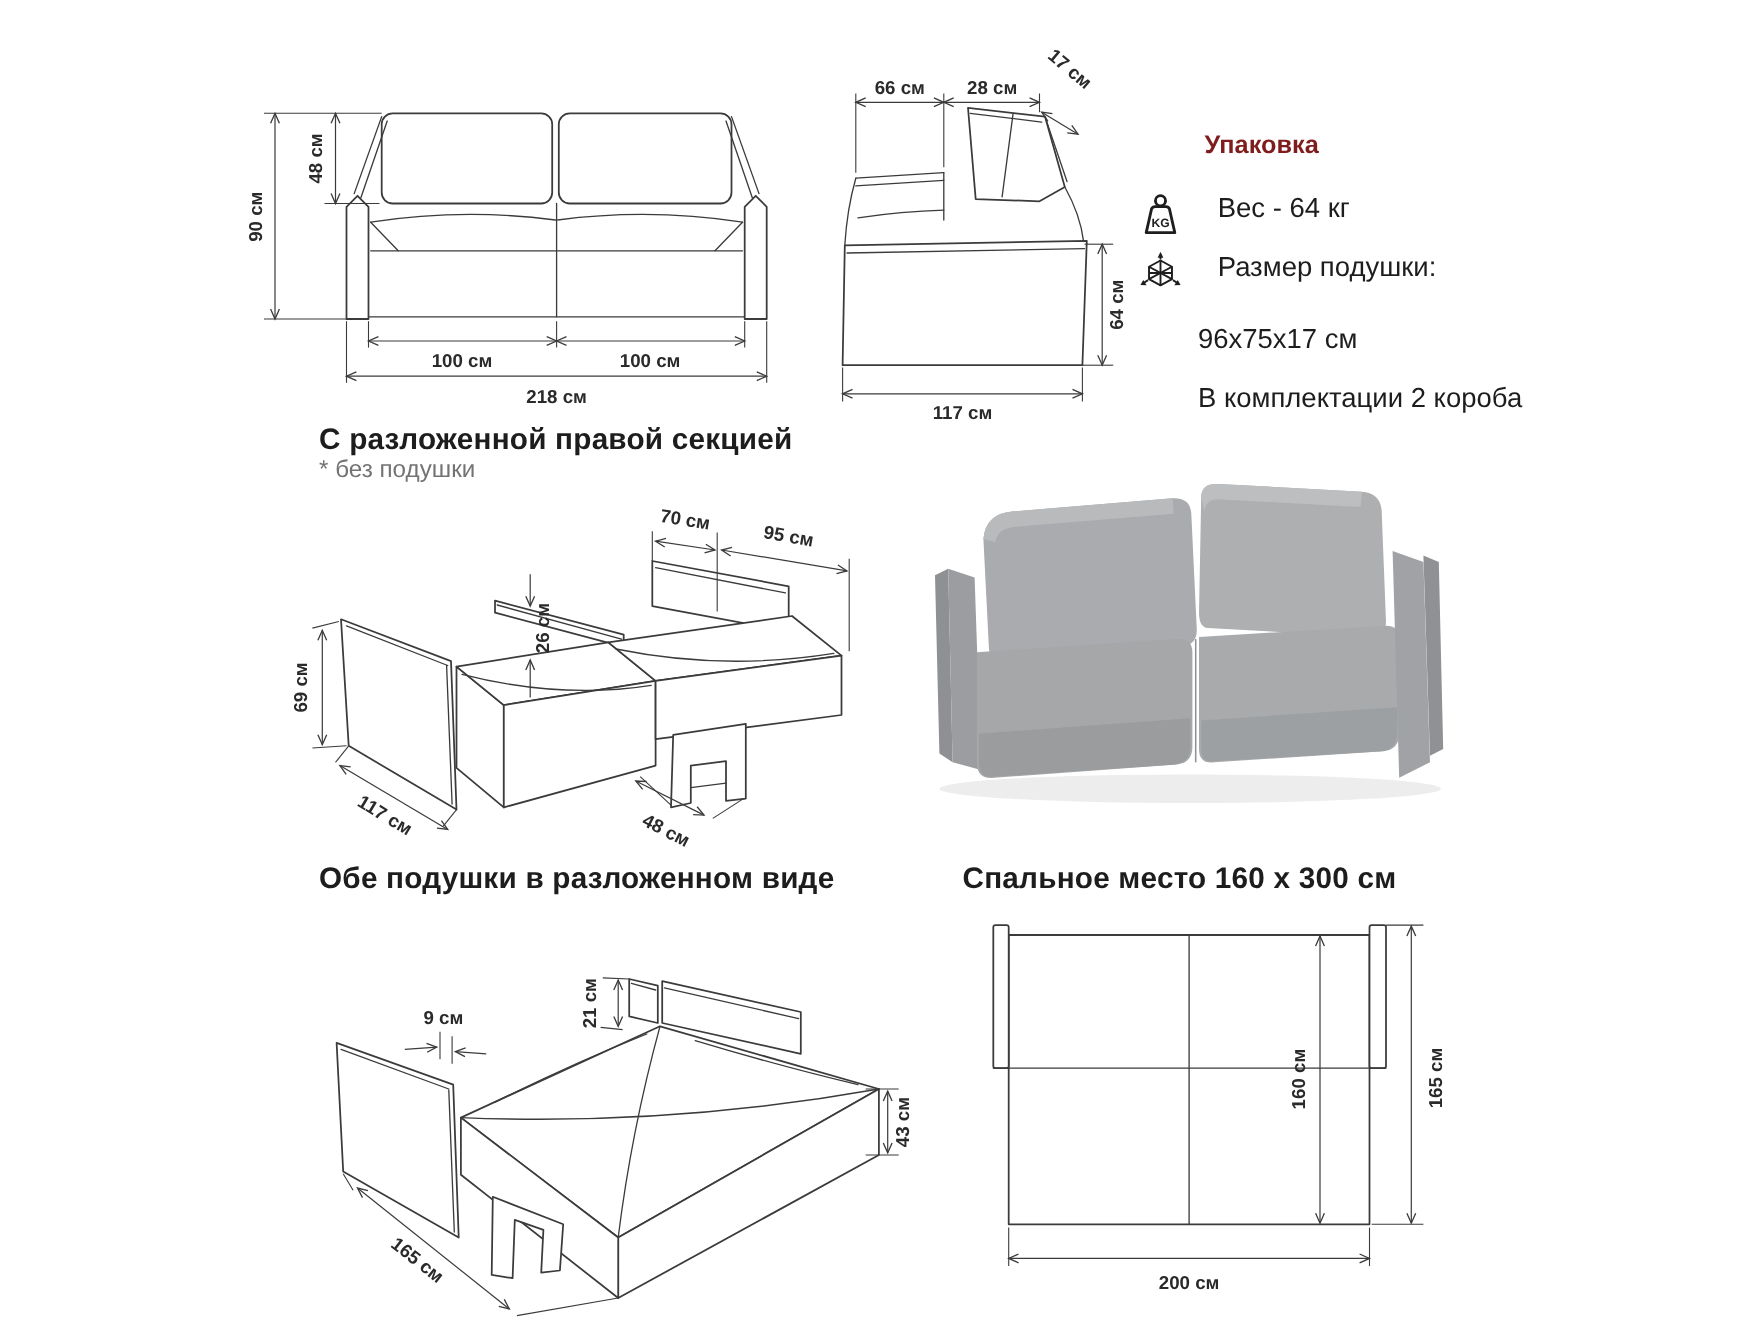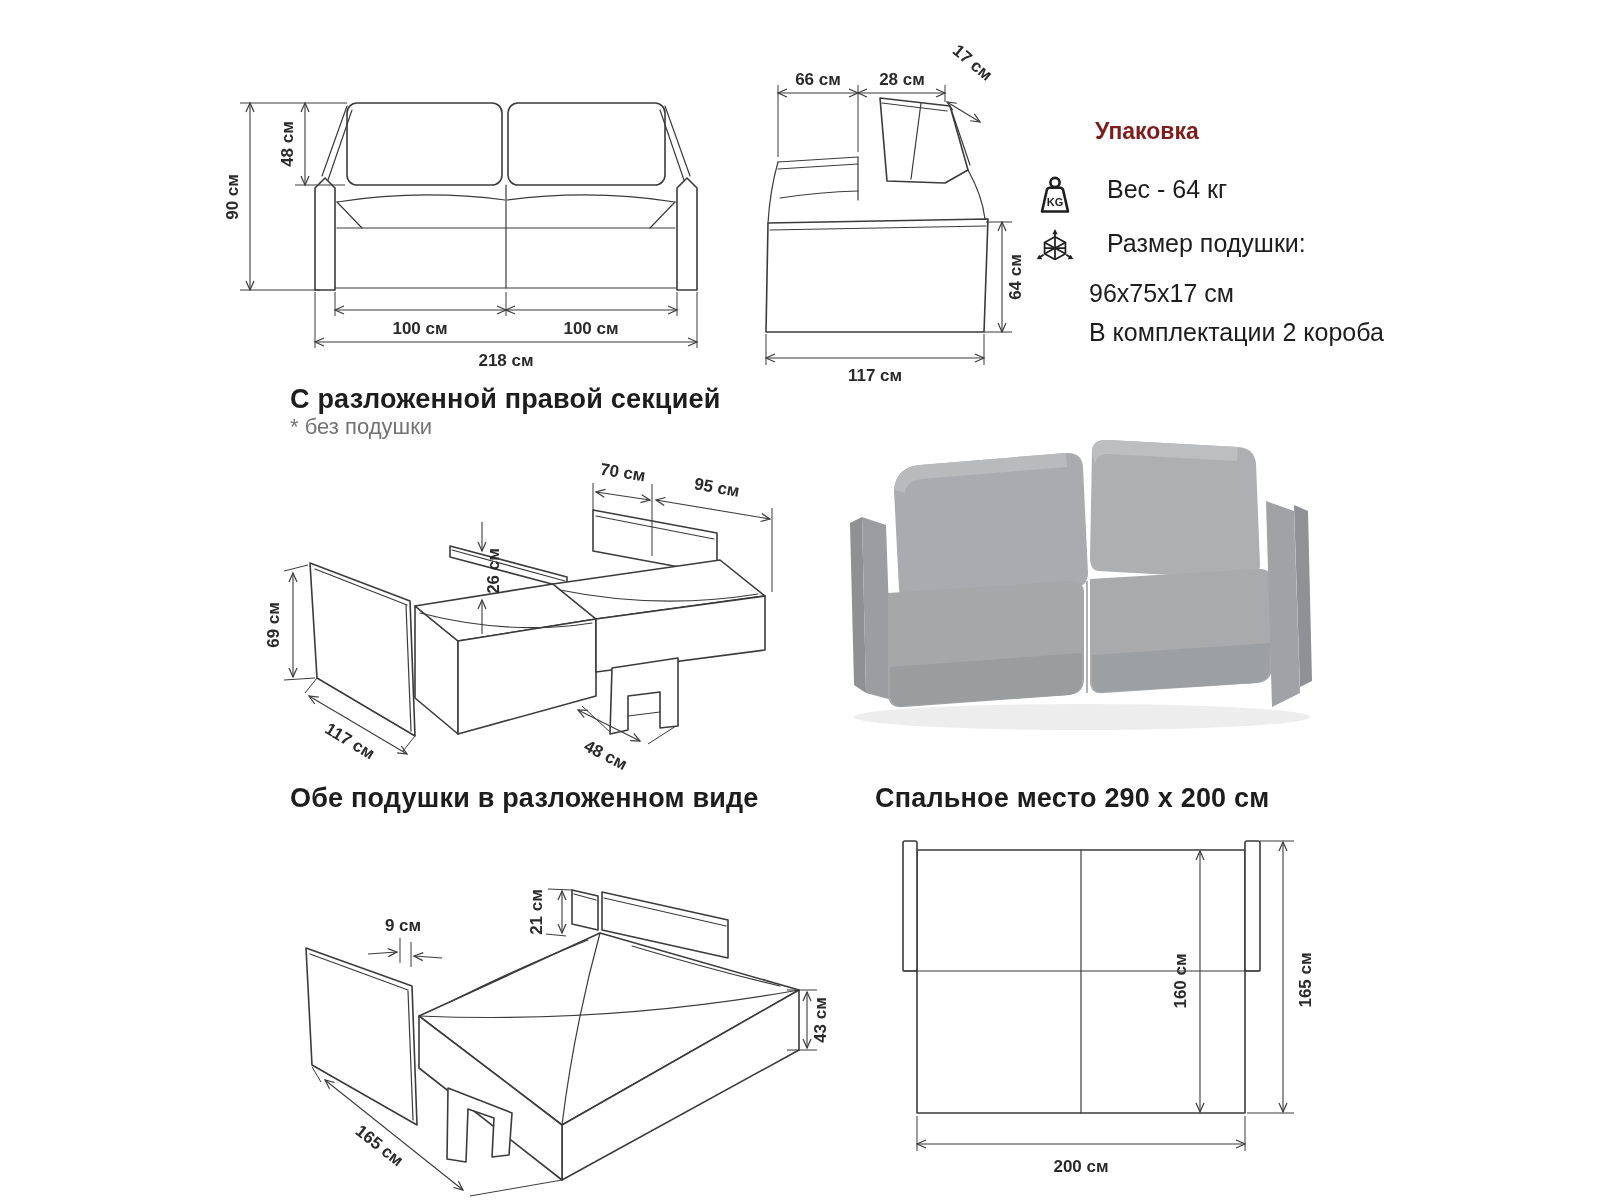--- a/index.html
+++ b/index.html
@@ -14,21 +14,21 @@
   .dim{stroke:#3b3b3b;stroke-width:1.1;fill:none}
   .ext{stroke:#3b3b3b;stroke-width:1;fill:none}
   .dt{font-size:17px;font-weight:700;fill:#2a2a2a}
   
   .packaging{position:absolute;left:1035px;top:118px;width:440px}
   .pk-title{margin-left:60px;font-size:23px;font-weight:600;color:#7f1d1d}
   .pk-row{display:flex;align-items:flex-start;gap:32px;margin-top:14px}
   .pk-row.first{margin-top:30px}
   .pk-ic{width:40px;height:40px;flex:0 0 40px}
   .pk-text{font-size:25px;font-weight:500;color:#1d1d1d}
-  .pk-extra{margin-left:54px;font-size:25px;font-weight:500;color:#1d1d1d;margin-top:10px}
+  .pk-extra{margin-left:54px;font-size:25px;font-weight:500;color:#1d1d1d;margin-top:25px}
 </style>
 </head>
 <body>
 
 <svg class="blk" style="left:225px;top:70px;width:540px;height:310px" viewBox="0 0 540 310">
   <defs>
     <marker id="fS" markerWidth="14" markerHeight="12" refX="3" refY="5" orient="auto" markerUnits="userSpaceOnUse">
         <path d="M12,1 L3,5 L12,9" fill="none" stroke="#3b3b3b" stroke-width="1.2"></path>
       </marker>
     <marker id="fE" markerWidth="14" markerHeight="12" refX="11" refY="5" orient="auto" markerUnits="userSpaceOnUse">
@@ -327,21 +327,21 @@
     <text class="dt" x="576" y="192" text-anchor="middle" transform="rotate(-90 576 192)">43 см</text>
   </g>
   <g>
     <line class="ext" x1="62" y1="239" x2="71" y2="254"></line>
     <line class="ext" x1="312" y1="352" x2="220" y2="368"></line>
     <line class="dim" x1="75" y1="252" x2="213" y2="362" marker-start="url(#bS)" marker-end="url(#bE)"></line>
     <text class="dt" x="126" y="322" text-anchor="middle" transform="rotate(38 126 322)">165 см</text>
   </g>
 </svg>
 
-<div class="sec-title" style="left:875px;top:783px">Спальное место 290 x 200 см</div>
+<div class="sec-title" style="left:875px;top:783px">Спальное место 160 x 300 см</div>
 
 <svg class="blk" style="left:870px;top:828px;width:460px;height:365px" viewBox="0 0 460 365">
   <defs>
     <marker id="qS" markerWidth="14" markerHeight="12" refX="3" refY="5" orient="auto" markerUnits="userSpaceOnUse">
         <path d="M12,1 L3,5 L12,9" fill="none" stroke="#3b3b3b" stroke-width="1.2"></path>
       </marker>
     <marker id="qE" markerWidth="14" markerHeight="12" refX="11" refY="5" orient="auto" markerUnits="userSpaceOnUse">
         <path d="M2,1 L11,5 L2,9" fill="none" stroke="#3b3b3b" stroke-width="1.2"></path>
       </marker>
   </defs>

